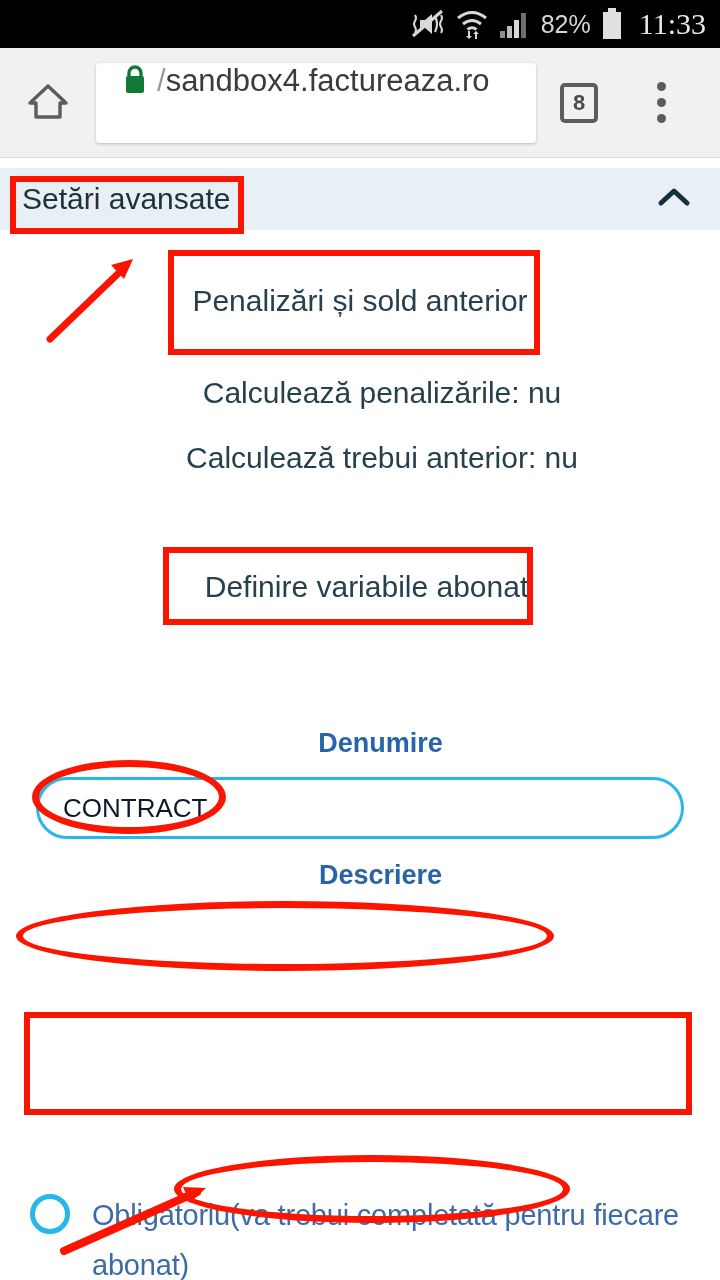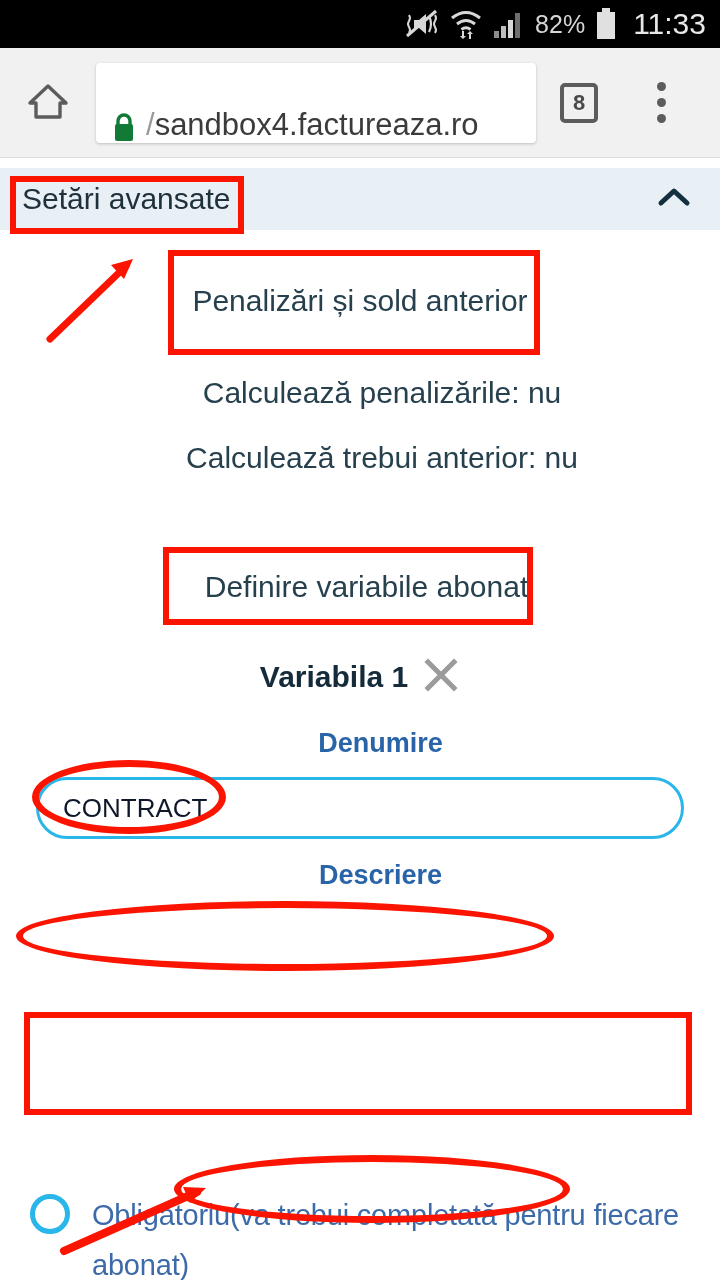--- a/index.html
+++ b/index.html
@@ -35,21 +35,21 @@
   .status-icon { display: flex; align-items: center; }
   .status-text {
     color: #d6d6d6;
     font-size: 25px;
     font-family: "Liberation Sans", sans-serif;
     letter-spacing: 0px;
   }
   .clock-text {
     color: #e8e8e8;
     font-size: 30px;
-    font-family: Liberation Sans, sans-serif;
+    font-family: Liberation Serif, serif;
     margin-left: 6px;
   }
 
   
   .browser-bar {
     position: absolute;
     top: 48px; left: 0;
     width: 720px;
     height: 110px;
     background: #f1f1f1;
@@ -62,22 +62,22 @@
     display: flex; align-items: center; justify-content: center;
   }
   .url-pill {
     flex: 0 0 auto;
     width: 440px;
     height: 80px;
     background: #ffffff;
     border-radius: 4px;
     box-shadow: 0 1px 3px rgba(0,0,0,0.22);
     display: flex;
-    align-items: flex-end;
-    padding: 0 14px;
+    align-items: flex-start;
+    padding: 0 25px;
     overflow: hidden;
   }
   .lock-wrap { flex: 0 0 auto; margin-right: 8px; display:flex; align-items:center;}
   .url-text {
     font-size: 31px;
     color: #3b3b3b;
     font-family: "Liberation Sans", sans-serif;
     white-space: nowrap;
     overflow: hidden;
   }
@@ -336,28 +336,20 @@
       </span>
     </div>
 
     <div class="btn-plain" style="left:0; width:720px; top:126px;">Penalizări și sold anterior</div>
 
     <div class="center-txt" style="top:218px; font-size:30px;">Calculează penalizările: nu</div>
     <div class="center-txt" style="top:283px; font-size:30px;">Calculează trebui anterior: nu</div>
 
     <div class="btn-plain" style="left:0; width:720px; top:412px;padding-left:13px;">Definire variabile abonat</div>
 
-    <div class="var-title-row">
-      <span class="var-title">Variabila 1</span>
-      <span>
-        <svg width="38" height="38" viewBox="0 0 38 38">
-          <path d="M6 6 L32 32 M32 6 L6 32" stroke="#9b9b9b" stroke-width="5" stroke-linecap="square"></path>
-        </svg>
-      </span>
-    </div>
 
     <div class="field-label" style="top:570px;">Denumire</div>
     <input class="txt-input" type="text" style="top: 619px; height: 62px;" value="CONTRACT">
 
     <div class="field-label" style="top:702px;">Descriere</div>
 
     <div class="oblig-row">
       <span class="radio-circle"></span>
       <span class="oblig-label">Obligatoriu(va trebui completată pentru fiecare abonat)</span>
     </div>

